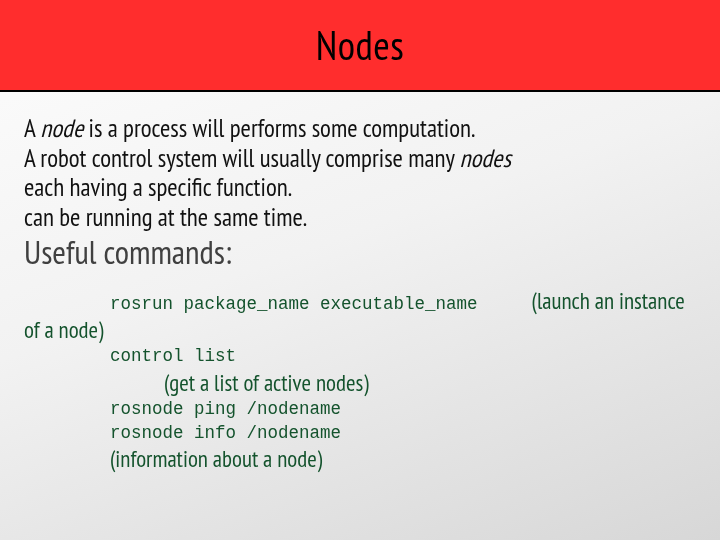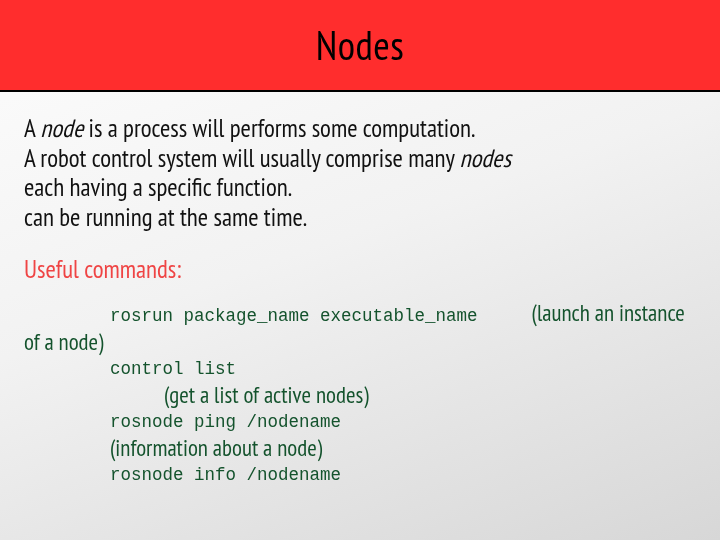--- a/index.html
+++ b/index.html
@@ -35,24 +35,23 @@
   .para {
     font-size: 25px;
     line-height: 1.18;
     color: #111;
     font-weight: 400;
   }
   .para .italic {
     font-style: italic;
   }
   .subhead {
-    margin-top: 22px;
-    font-size: 25px;
+    font-size: 33px;
     line-height: 1.2;
-    color: #ef4444;
+    color: #404040;
   }
   .cmdblock {
     margin-top: 14px;
     font-size: 17.5px;
     line-height: 1.28;
     color: #14532d;
   }
   .mono {
     font-family: "Courier New", Courier, monospace;
     font-size: 17.5px;
@@ -109,20 +108,20 @@
     </div>
     <div class="indent2">
       <span class="annot">(get a list of active nodes)</span>
     </div>
 
     <div class="indent1">
       <span class="mono">rosnode ping /nodename</span>
     </div>
 
     <div class="indent1">
-      <span class="annot">(information about a node)</span>
+      <span class="mono">rosnode info /nodename</span>
     </div>
     <div class="indent1">
-      <span class="mono">rosnode info /nodename</span>
+      <span class="annot">(information about a node)</span>
     </div>
 
   </div>
 </div>
 
 </body></html>

